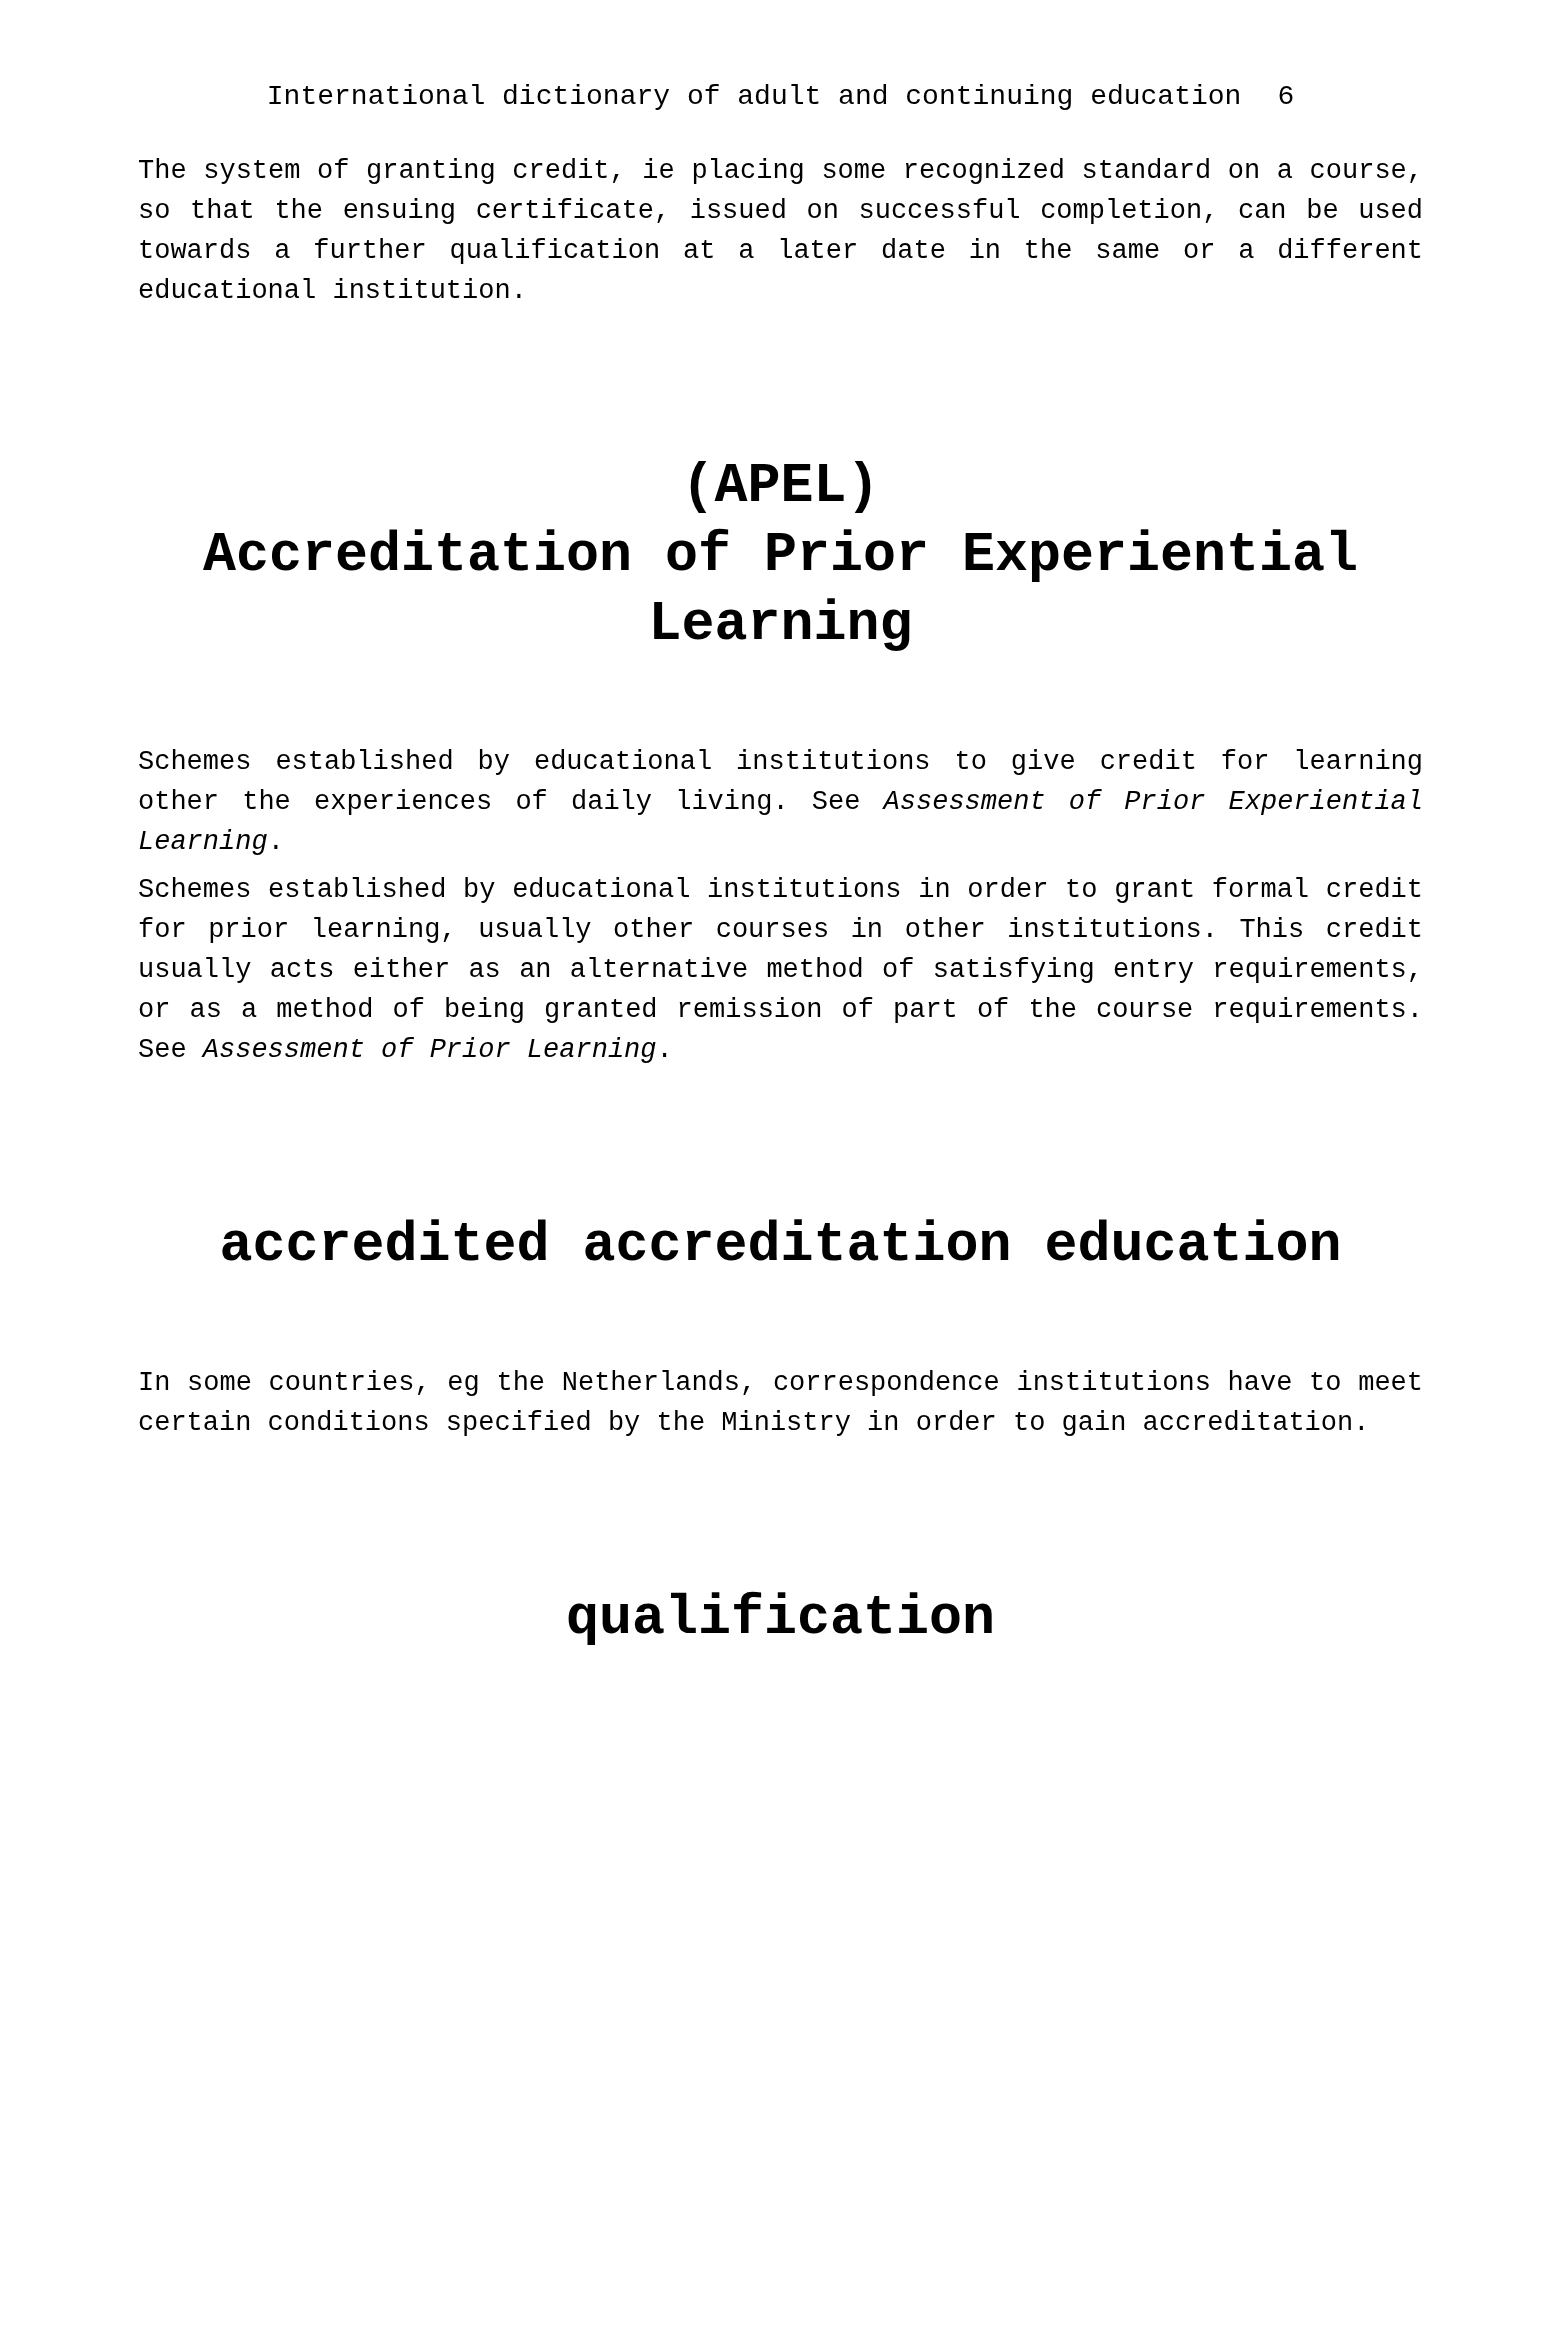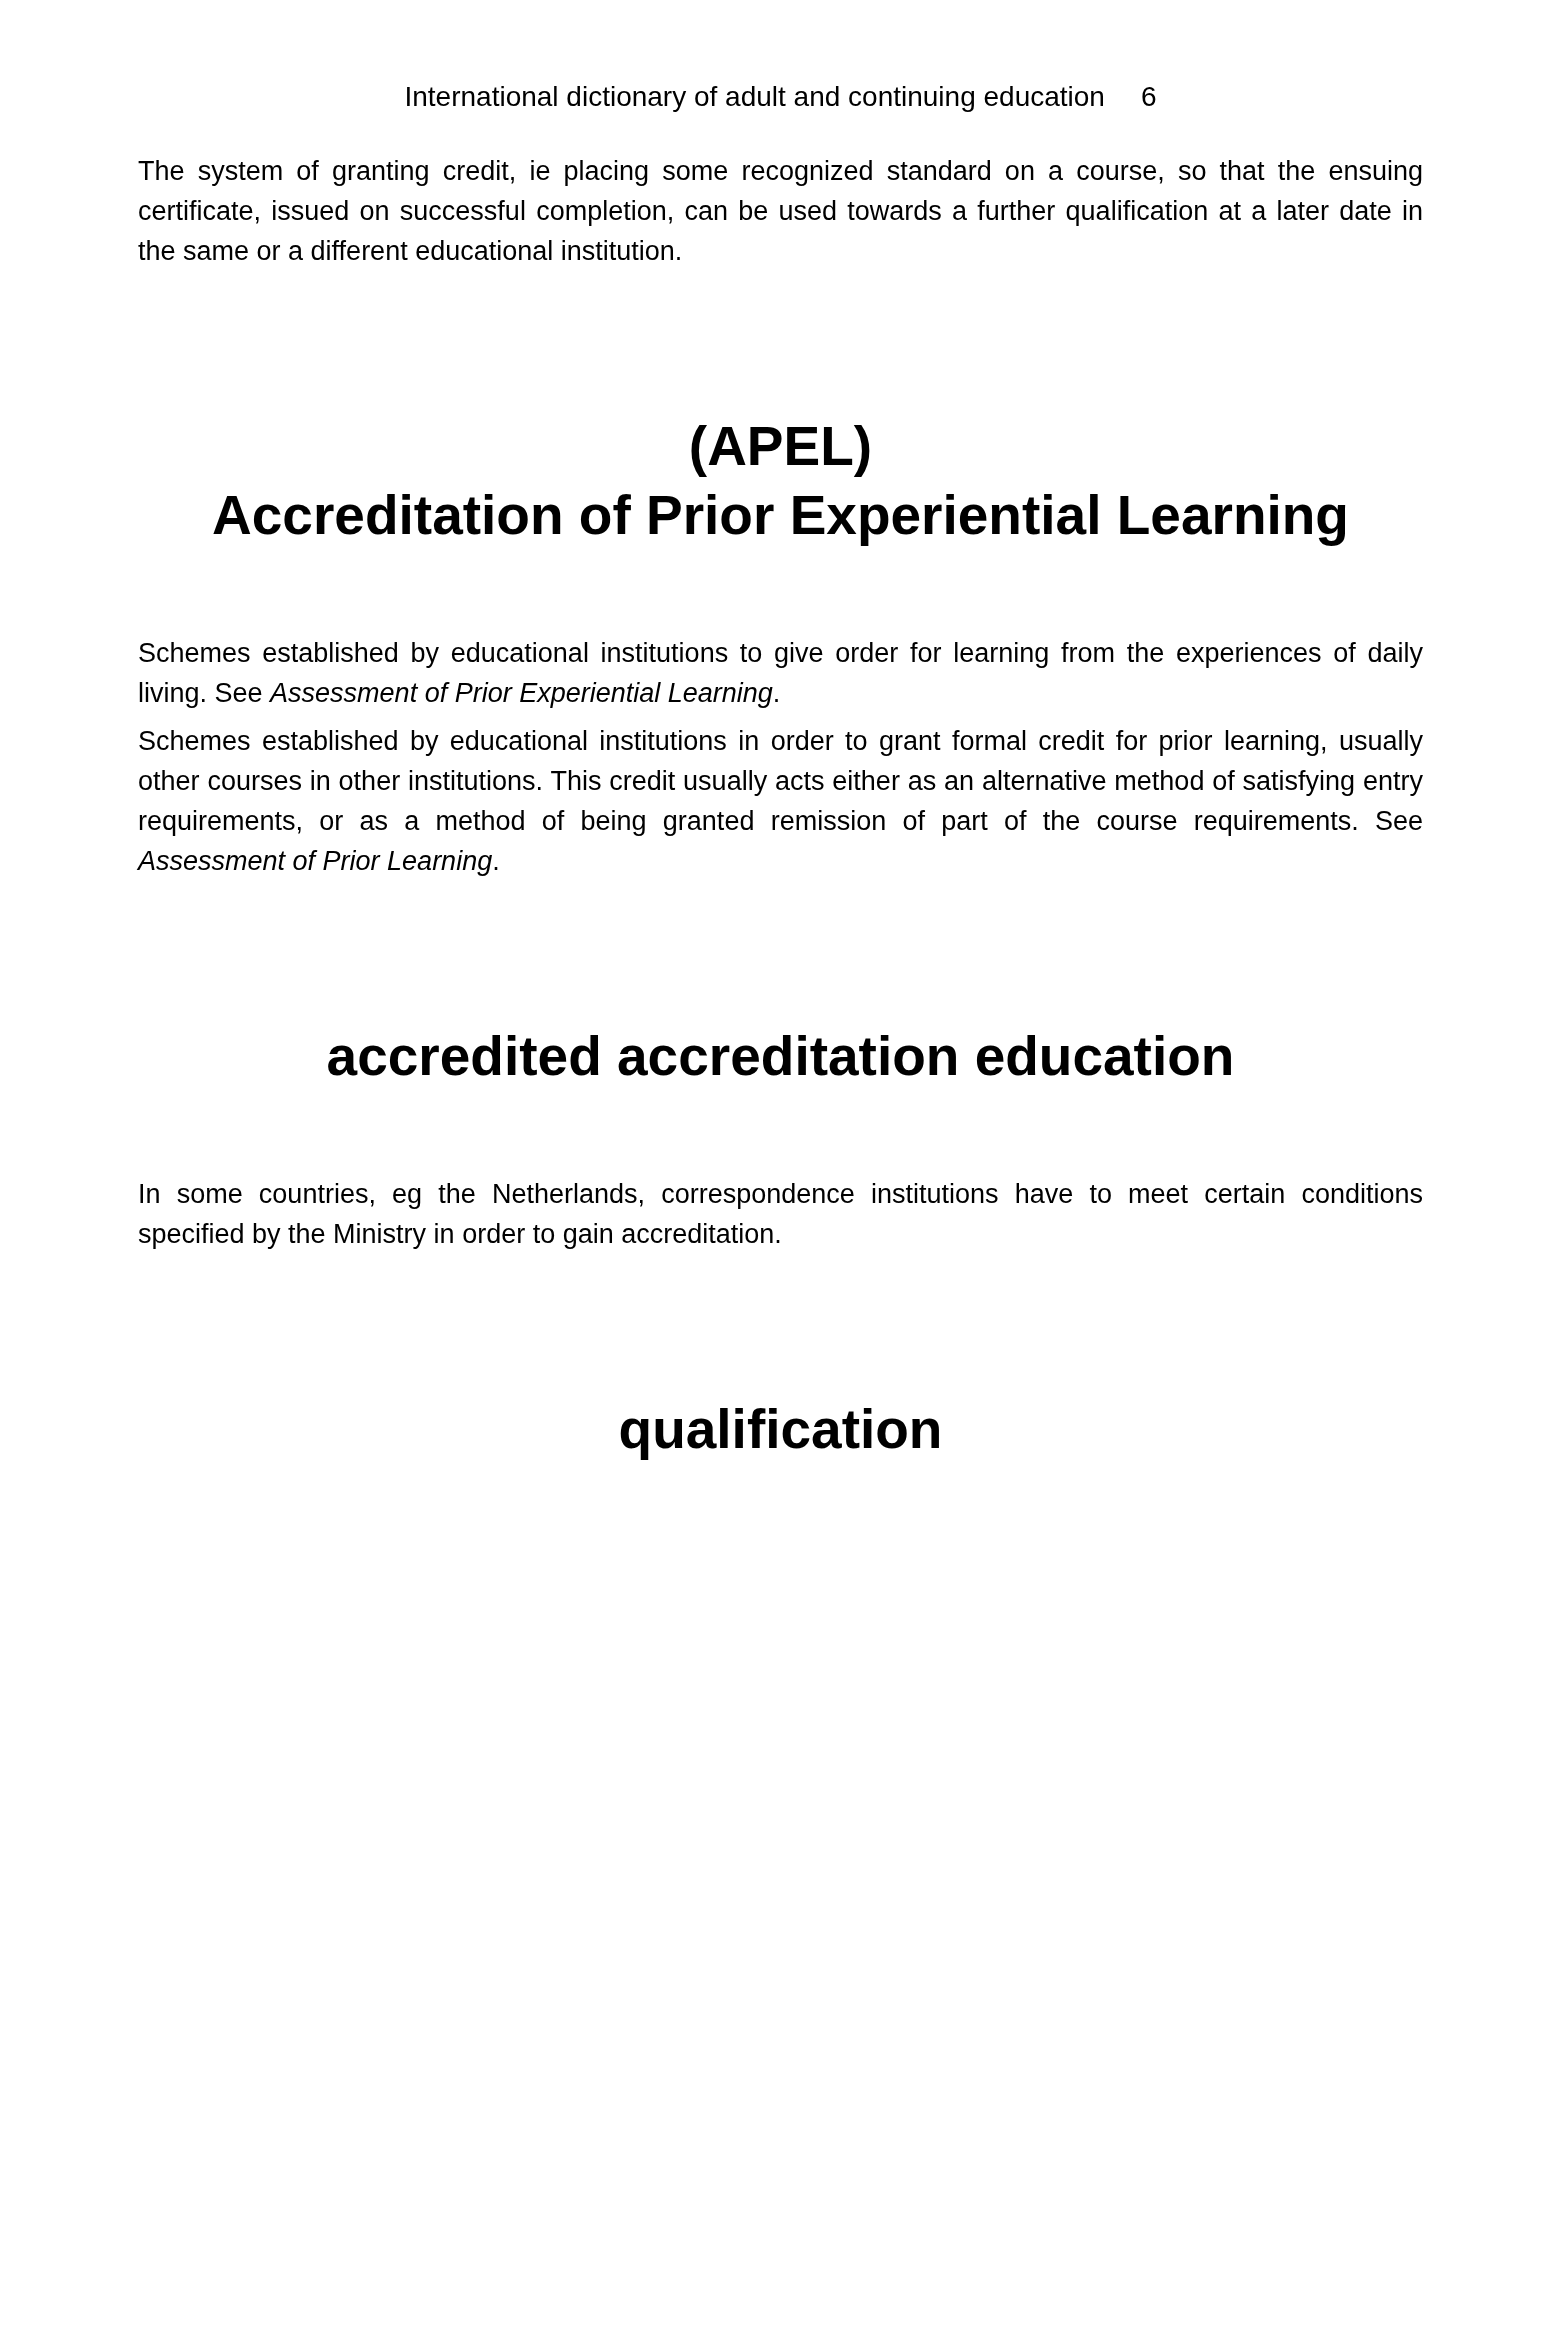--- a/index.html
+++ b/index.html
@@ -8,21 +8,21 @@
     background: #ffffff;
   }
   .page {
     position: relative;
     width: 1561px;
     height: 2342px;
     box-sizing: border-box;
     padding: 80px 130px 0 130px;
     background: #ffffff;
     color: #000000;
-    font-family: Liberation Sans, sans-serif;
+    font-family: Liberation Mono, monospace;
     overflow: hidden;
   }
   .page-header {
     text-align: center;
     font-size: 28px;
     line-height: 33px;
     white-space: nowrap;
   }
   .page-header .pagenum {
     display: inline-block;
@@ -59,21 +59,21 @@
 
   <header class="page-header"><span>International dictionary of adult and continuing education</span><span class="pagenum">6</span></header>
 
   <p class="body-para intro-para">The system of granting credit, ie placing some recognized standard on a course, so that the ensuing certificate, issued on successful completion, can be used towards a further qualification at a later date in the same or a different educational institution.</p>
 
   <section class="entry">
     <h2 class="entry-heading">
         <span class="hl">(APEL)</span>
         <span class="hl">Accreditation of Prior Experiential Learning</span>
       </h2>
-    <p class="body-para entry-def"><span>Schemes established by educational institutions to give order for learning from the experiences of daily living. See </span><em>Assessment of Prior Experiential Learning</em><span>.</span></p>
+    <p class="body-para entry-def"><span>Schemes established by educational institutions to give credit for learning other the experiences of daily living. See </span><em>Assessment of Prior Experiential Learning</em><span>.</span></p>
   </section>
 
   <section class="entry">
     <p class="body-para entry-def"><span>Schemes established by educational institutions in order to grant formal credit for prior learning, usually other courses in other institutions. This credit usually acts either as an alternative method of satisfying entry requirements, or as a method of being granted remission of part of the course requirements. See </span><em>Assessment of Prior Learning</em><span>.</span></p>
   </section>
 
   <section class="entry">
     <h2 class="entry-heading">
         <span class="hl">accredited accreditation education</span>
       </h2>

